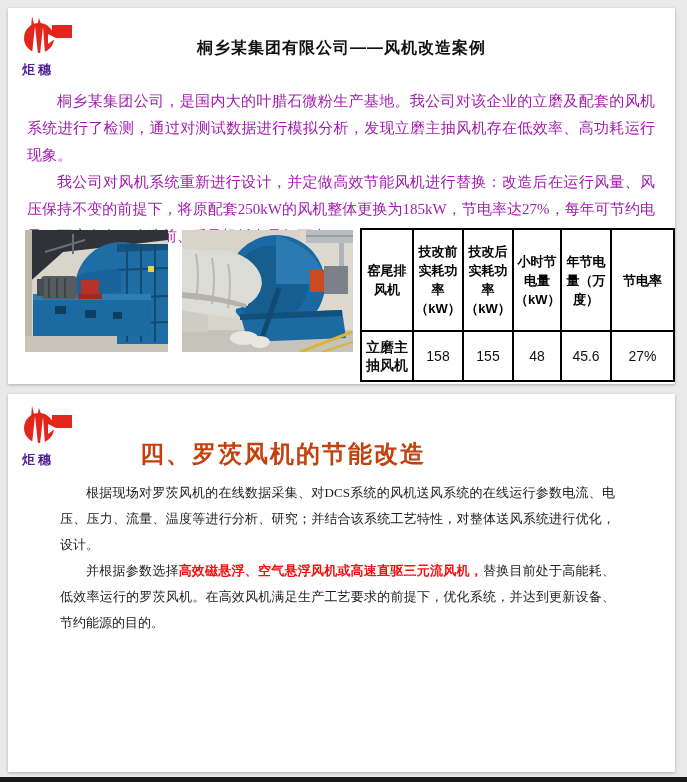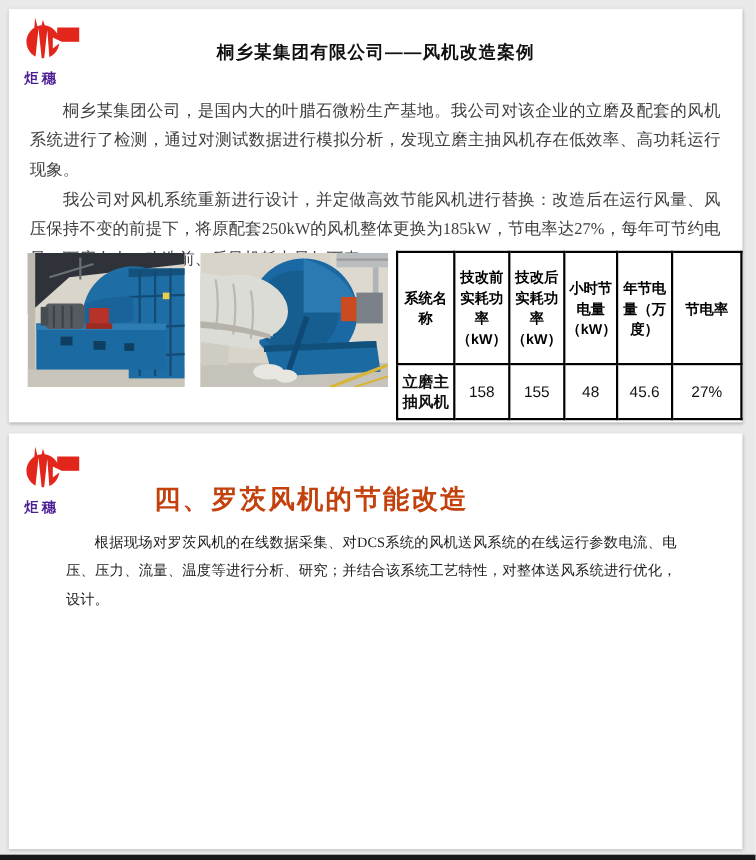--- a/index.html
+++ b/index.html
@@ -12,21 +12,21 @@
 
   
   .logo{position:absolute;width:60px;}
   .logo-text{font-family:"Liberation Sans","DejaVu Sans",sans-serif;font-size:13px;color:#4c1d95;letter-spacing:3px;margin-top:1px;font-weight:bold;}
 
   
   .p1-title{position:absolute;top:30px;left:0;width:100%;box-sizing:border-box;
     text-align:center;font-family:"Liberation Sans","DejaVu Sans",sans-serif;
     font-weight:bold;font-size:16px;color:#111;letter-spacing:1px;}
   .p1-body{position:absolute;top:80px;left:19px;right:20px;font-size:15px;line-height:27px;
-    color:#404040;text-align:justify;}
+    color:#a21caf;text-align:justify;}
   .p1-body p{margin:0;text-indent:2em;}
   .photo{position:absolute;top:222px;height:122px;overflow:hidden;}
   .photo svg{display:block;}
   .photo-left{left:17px;width:143px;}
   .photo-right{left:174px;width:171px;}
 
   table.kw{position:absolute;left:352px;top:220px;width:313px;border-collapse:collapse;
     font-family:"Liberation Sans","DejaVu Sans",sans-serif;table-layout:fixed;}
   table.kw th,table.kw td{border:2px solid #000;text-align:center;vertical-align:middle;padding:2px 1px;}
   table.kw th{font-size:13px;line-height:19px;font-weight:bold;height:96px;color:#000;}
@@ -139,21 +139,21 @@
       <colgroup>
         <col style="width:52px">
           <col style="width:50px">
           <col style="width:50px">
         <col style="width:48px">
           <col style="width:50px">
           <col style="width:63px">
       </colgroup>
       <tbody>
           <tr>
-        <th>系统名称</th>
+        <th>窑尾排风机</th>
         <th>技改前实耗功率（kW）</th>
         <th>技改后实耗功率（kW）</th>
         <th>小时节电量（kW）</th>
         <th>年节电量（万度）</th>
         <th>节电率</th>
       </tr>
       <tr>
         <td class="rowlabel">立磨主抽风机</td>
         <td>158</td>
         <td>155</td>
@@ -177,17 +177,18 @@
         <path d="M21 13 L23 40 L18 40 Z" fill="#ffffff"></path>
         <path d="M26 20 L34 24 L26 30 Z" fill="#ffffff"></path>
       </svg>
       <div class="logo-text">炬穗</div>
     </div>
 
     <div class="p2-title">四、罗茨风机的节能改造</div>
 
     <div class="p2-body">
       <p>根据现场对罗茨风机的在线数据采集、对DCS系统的风机送风系统的在线运行参数电流、电压、压力、流量、温度等进行分析、研究；并结合该系统工艺特性，对整体送风系统进行优化，设计。</p>
+      <p><span>并根据参数选择</span><span class="hl">高效磁悬浮、空气悬浮风机或高速直驱三元流风机，</span><span>替换目前处于高能耗、低效率运行的罗茨风机。在高效风机满足生产工艺要求的前提下，优化系统，并达到更新设备、节约能源的目的。</span></p>
     </div>
   </div>
 
   <div class="bottom-strip"></div>
 </div>
 
 </body></html>

